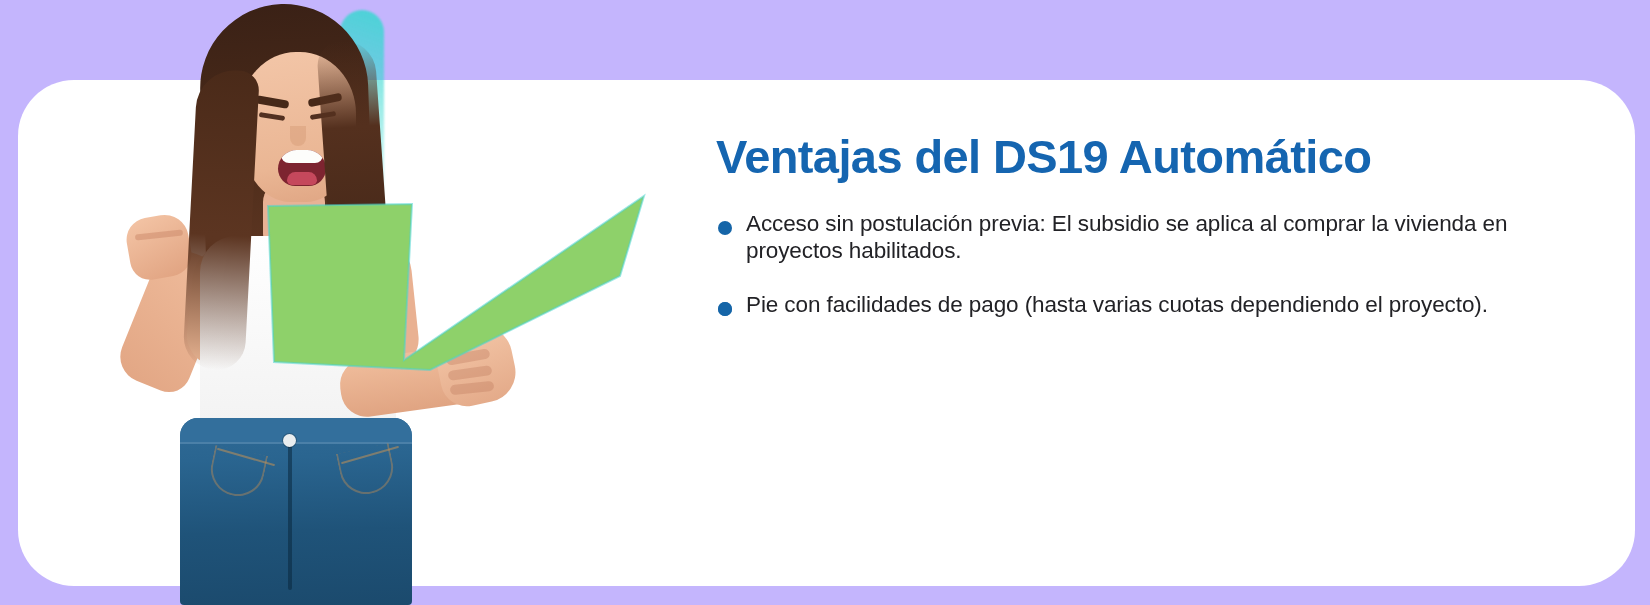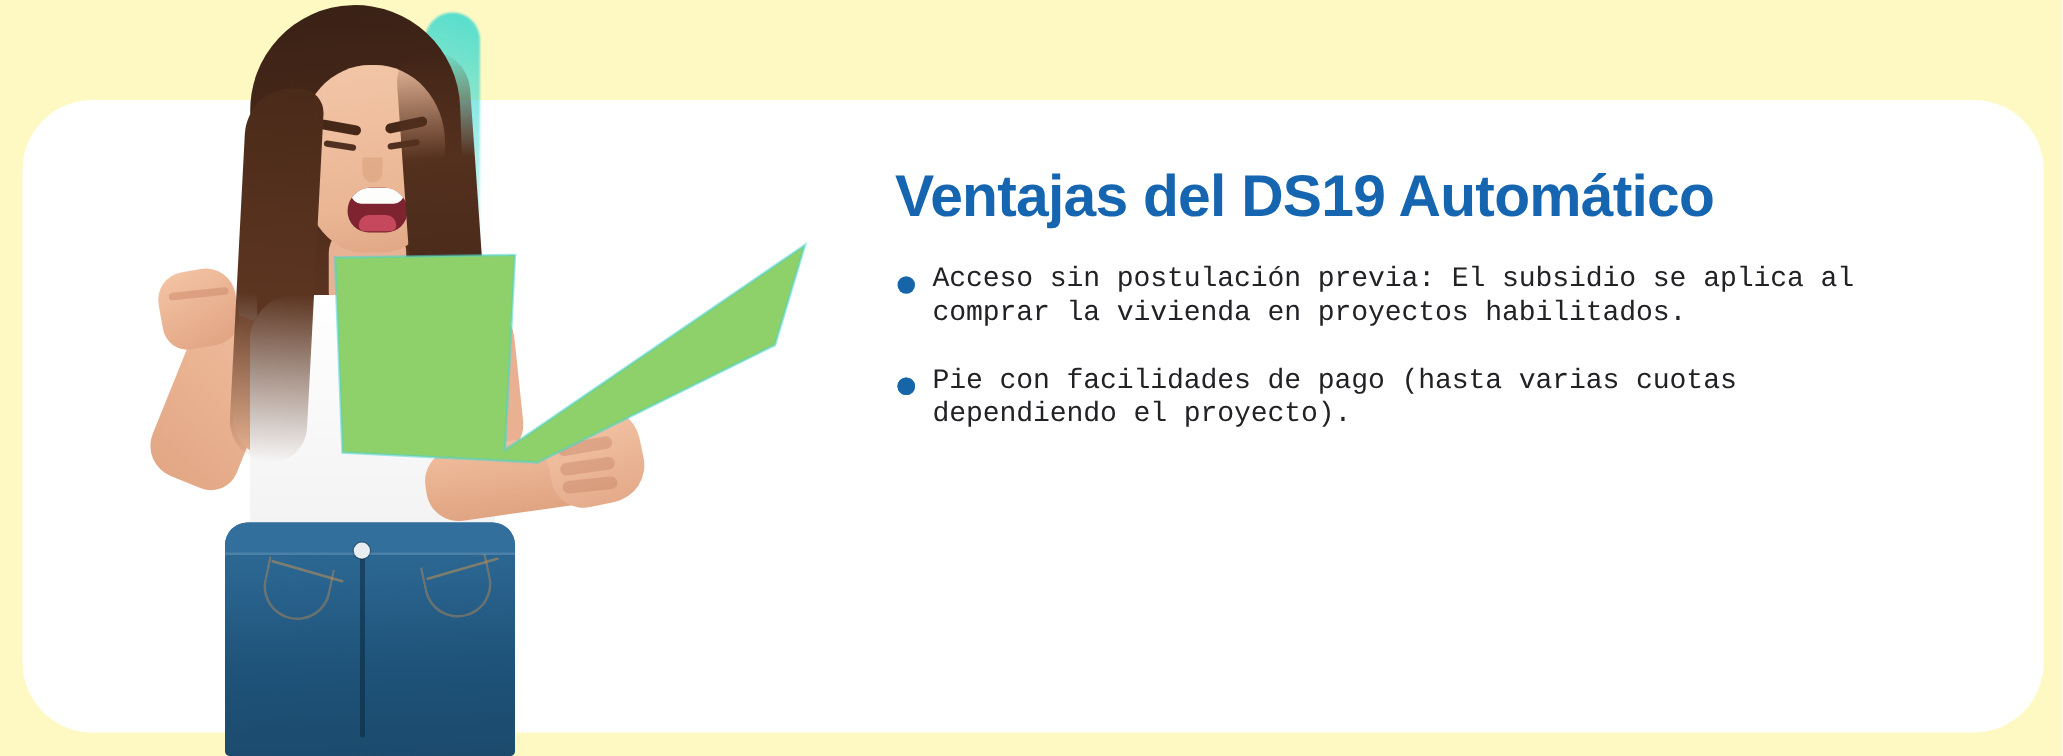--- a/index.html
+++ b/index.html
@@ -13,21 +13,21 @@
   body {
     background: #f4f4f5;
     font-family: "Liberation Sans", sans-serif;
     -webkit-font-smoothing: antialiased;
   }
 
   .stage {
     position: relative;
     width: 1650px;
     height: 605px;
-    background: #fef9c3;
+    background: #c4b5fd;
     overflow: hidden;
   }
 
   
   .card {
     position: absolute;
     left: 18px;
     top: 80px;
     width: 1617px;
     height: 506px;
@@ -329,21 +329,20 @@
     letter-spacing: -0.6px;
     line-height: 1.06;
     white-space: nowrap;
     margin-bottom: 28px;
   }
 
   .bullets {
     list-style: none;
     margin: 0;
     padding: 0;
-    font-family: Liberation Mono, monospace;
   }
 
   .bullet {
     position: relative;
     padding-left: 30px;
     margin-bottom: 26px;
     color: #222226;
     font-size: 22.5px;
     line-height: 1.22;
     letter-spacing: -0.1px;

